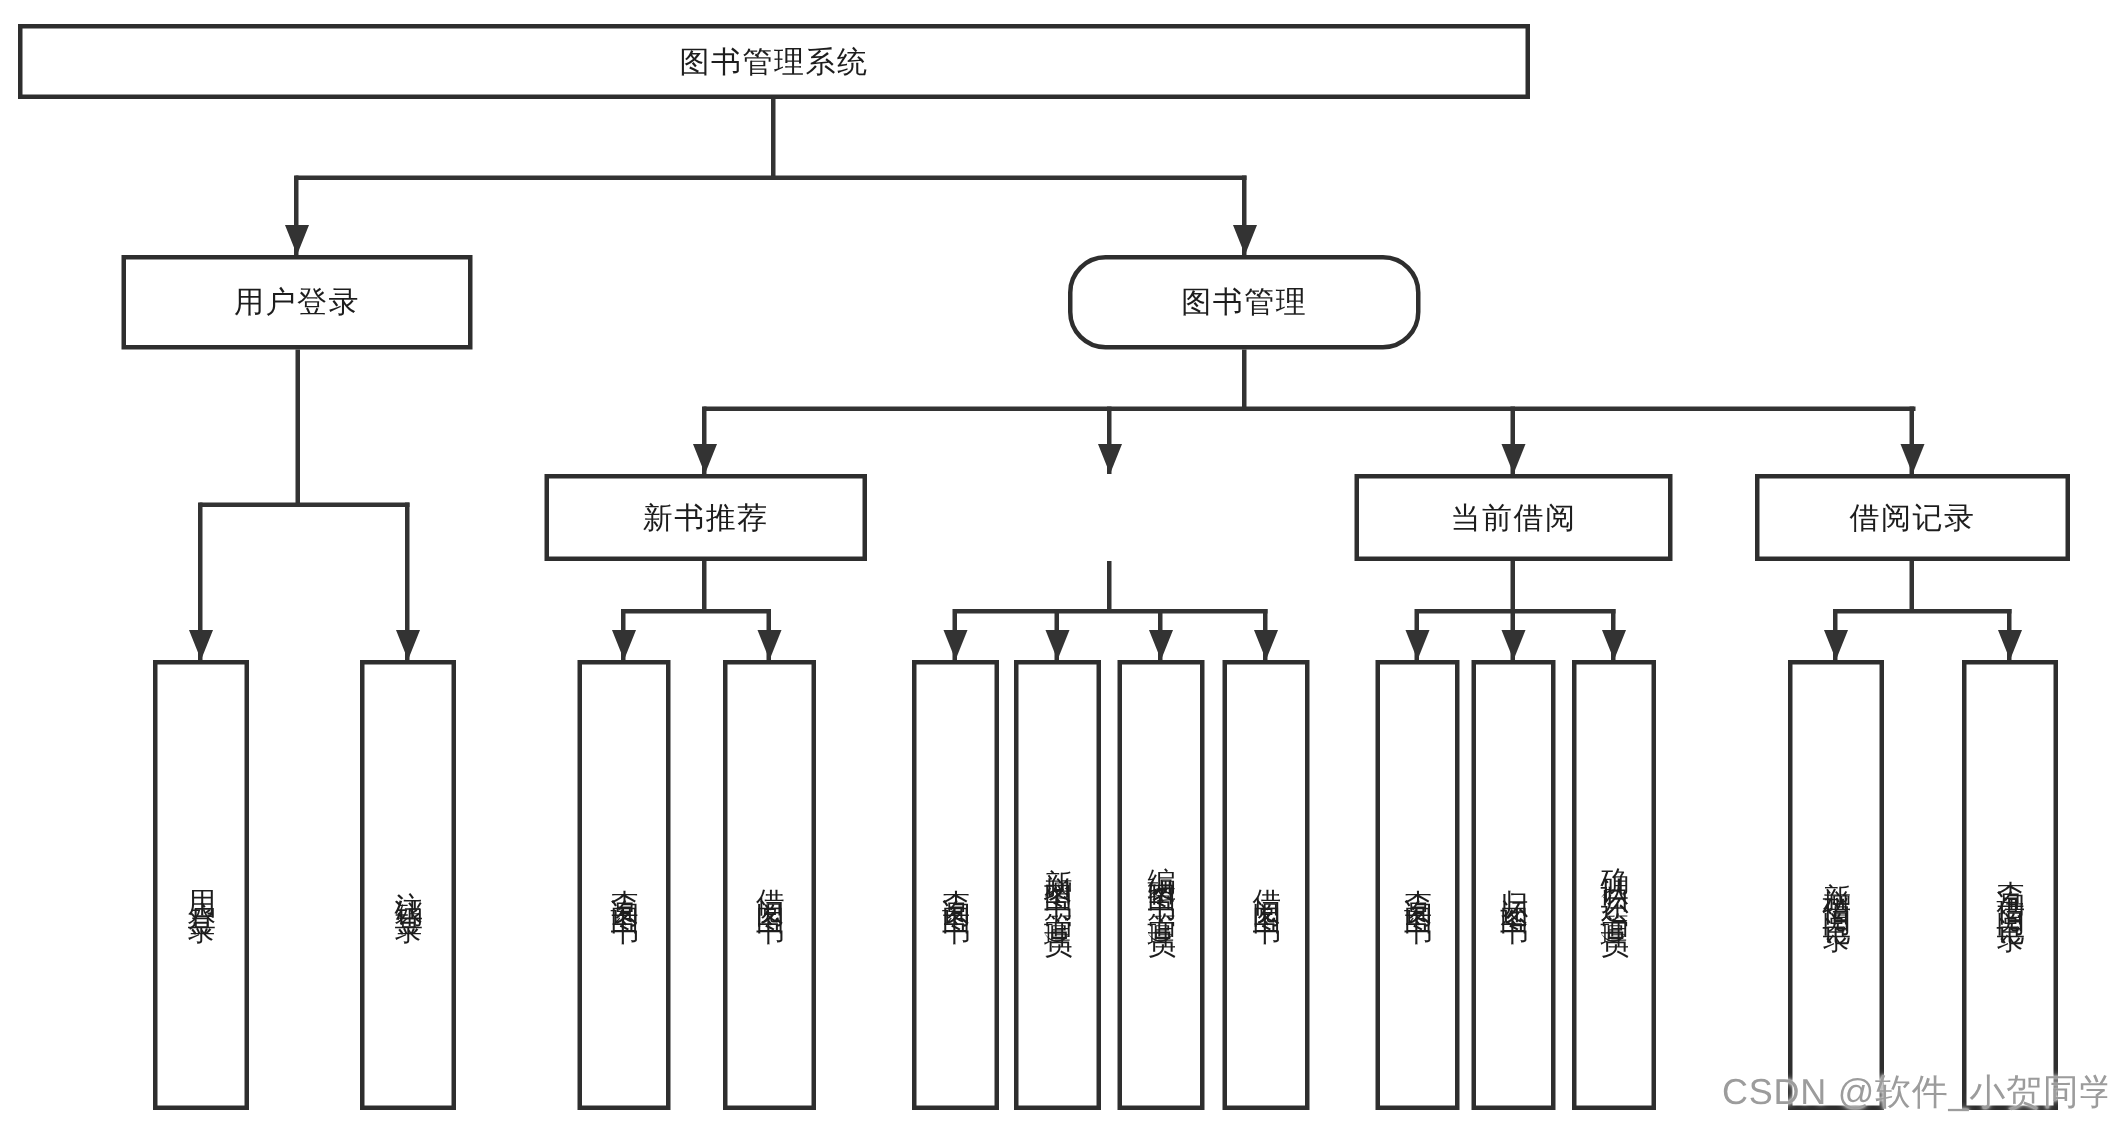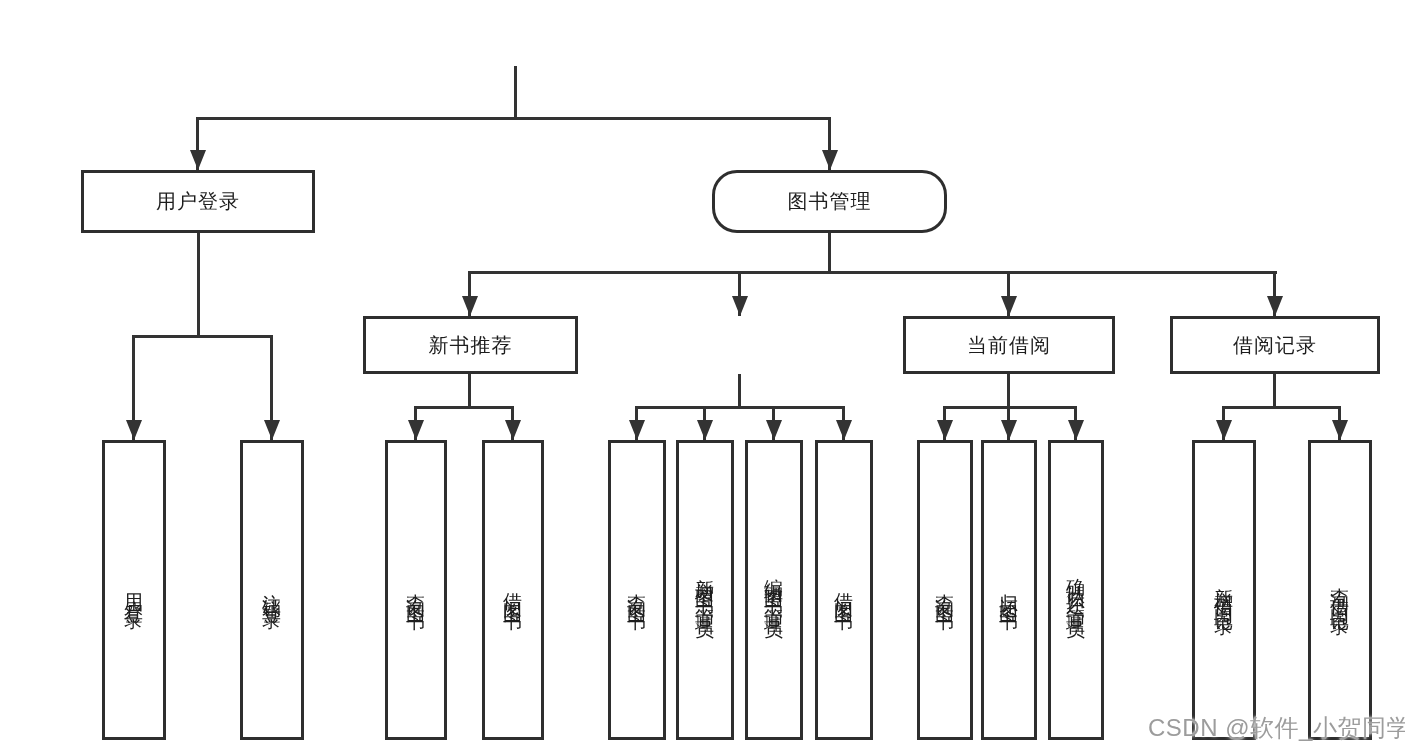--- a/index.html
+++ b/index.html
@@ -35,20 +35,21 @@
     position:absolute;left:1148px;top:712px;z-index:6;
     font-size:24px;color:#9c9c9c;letter-spacing:0.5px;white-space:nowrap;
     text-shadow:0 0 2px #fff,0 0 4px #fff;
   }
 </style>
 </head>
 <body>
 
 <div class="canvas">
 
+  <div class="hbox" style="left:12px;top:16px;width:1008px;height:50px;">图书管理系统</div>
 
   <div class="vline" style="left:514px;top:66px;height:54px;"></div>
   <div class="hline" style="left:197px;top:117px;width:634px;"></div>
   <div class="arrow" style="left:196px;top:117px;height:53px;"></div>
   <div class="arrow" style="left:828px;top:117px;height:53px;"></div>
 
   <div class="hbox" style="left:81px;top:170px;width:234px;height:63px;">用户登录</div>
   <div class="hbox" style="left:712px;top:170px;width:235px;height:63px;border-radius:25px;">图书管理</div>
 
   <div class="vline" style="left:197px;top:233px;height:103px;"></div>

